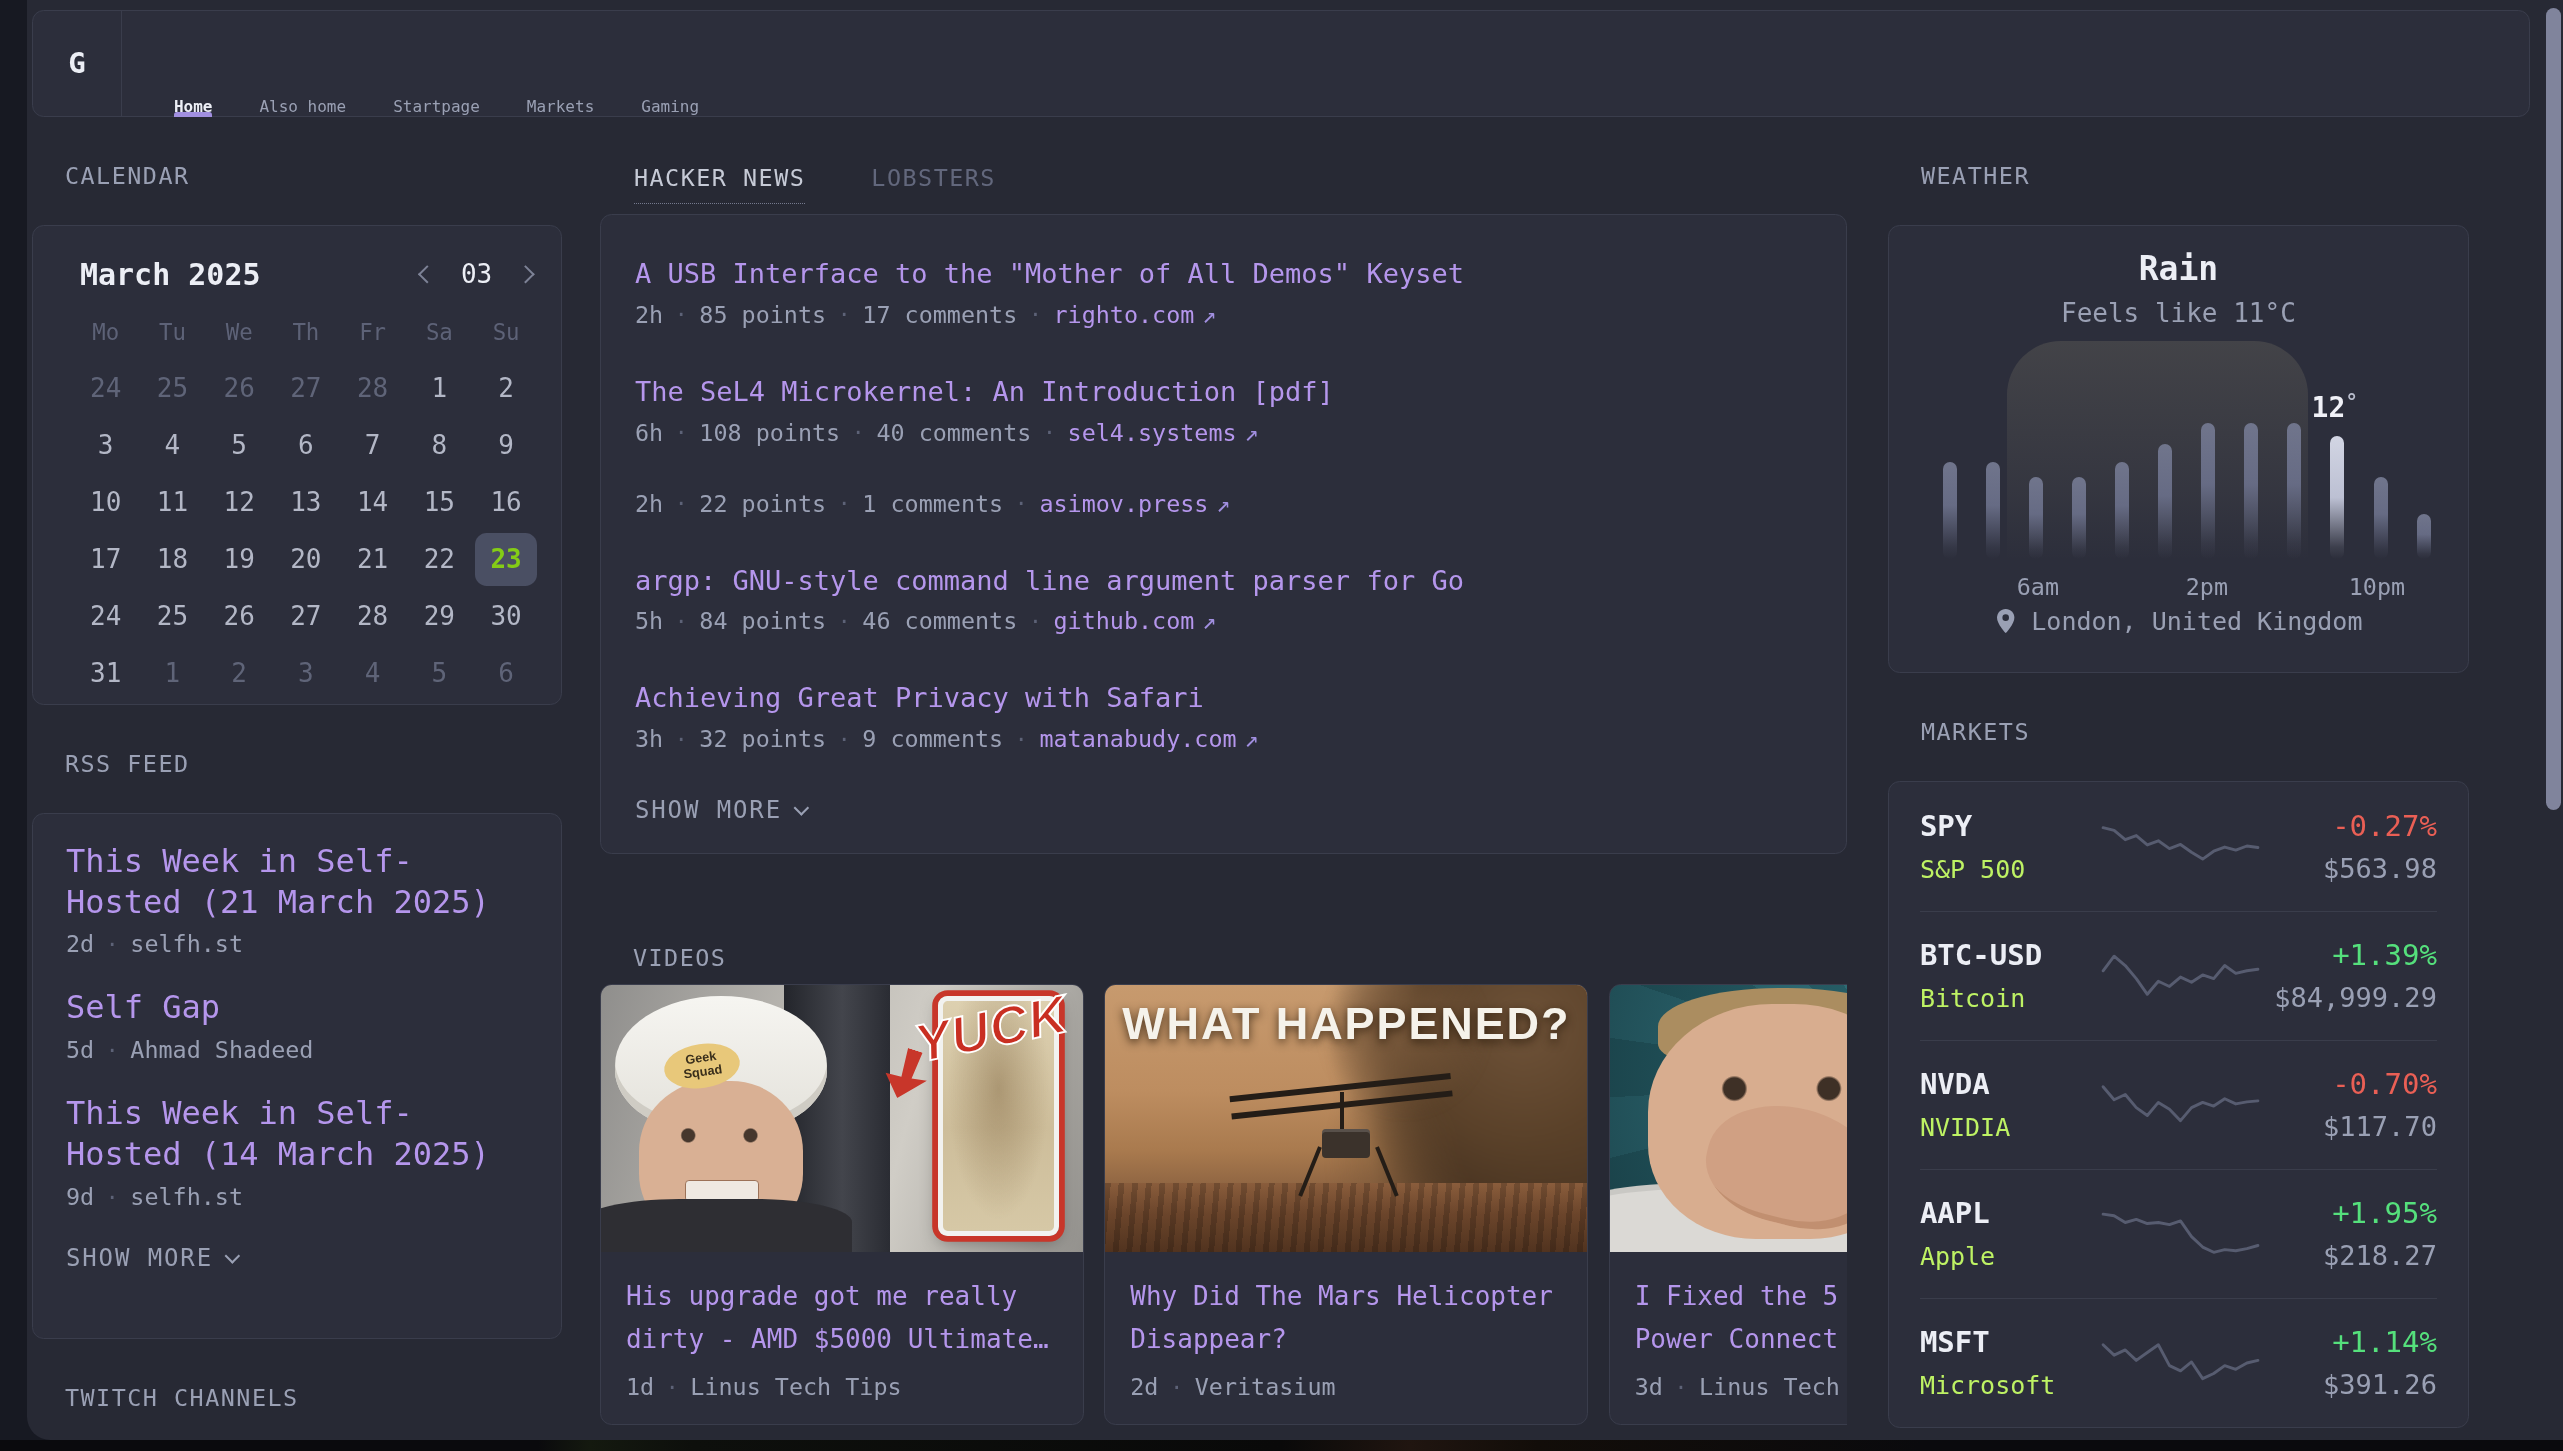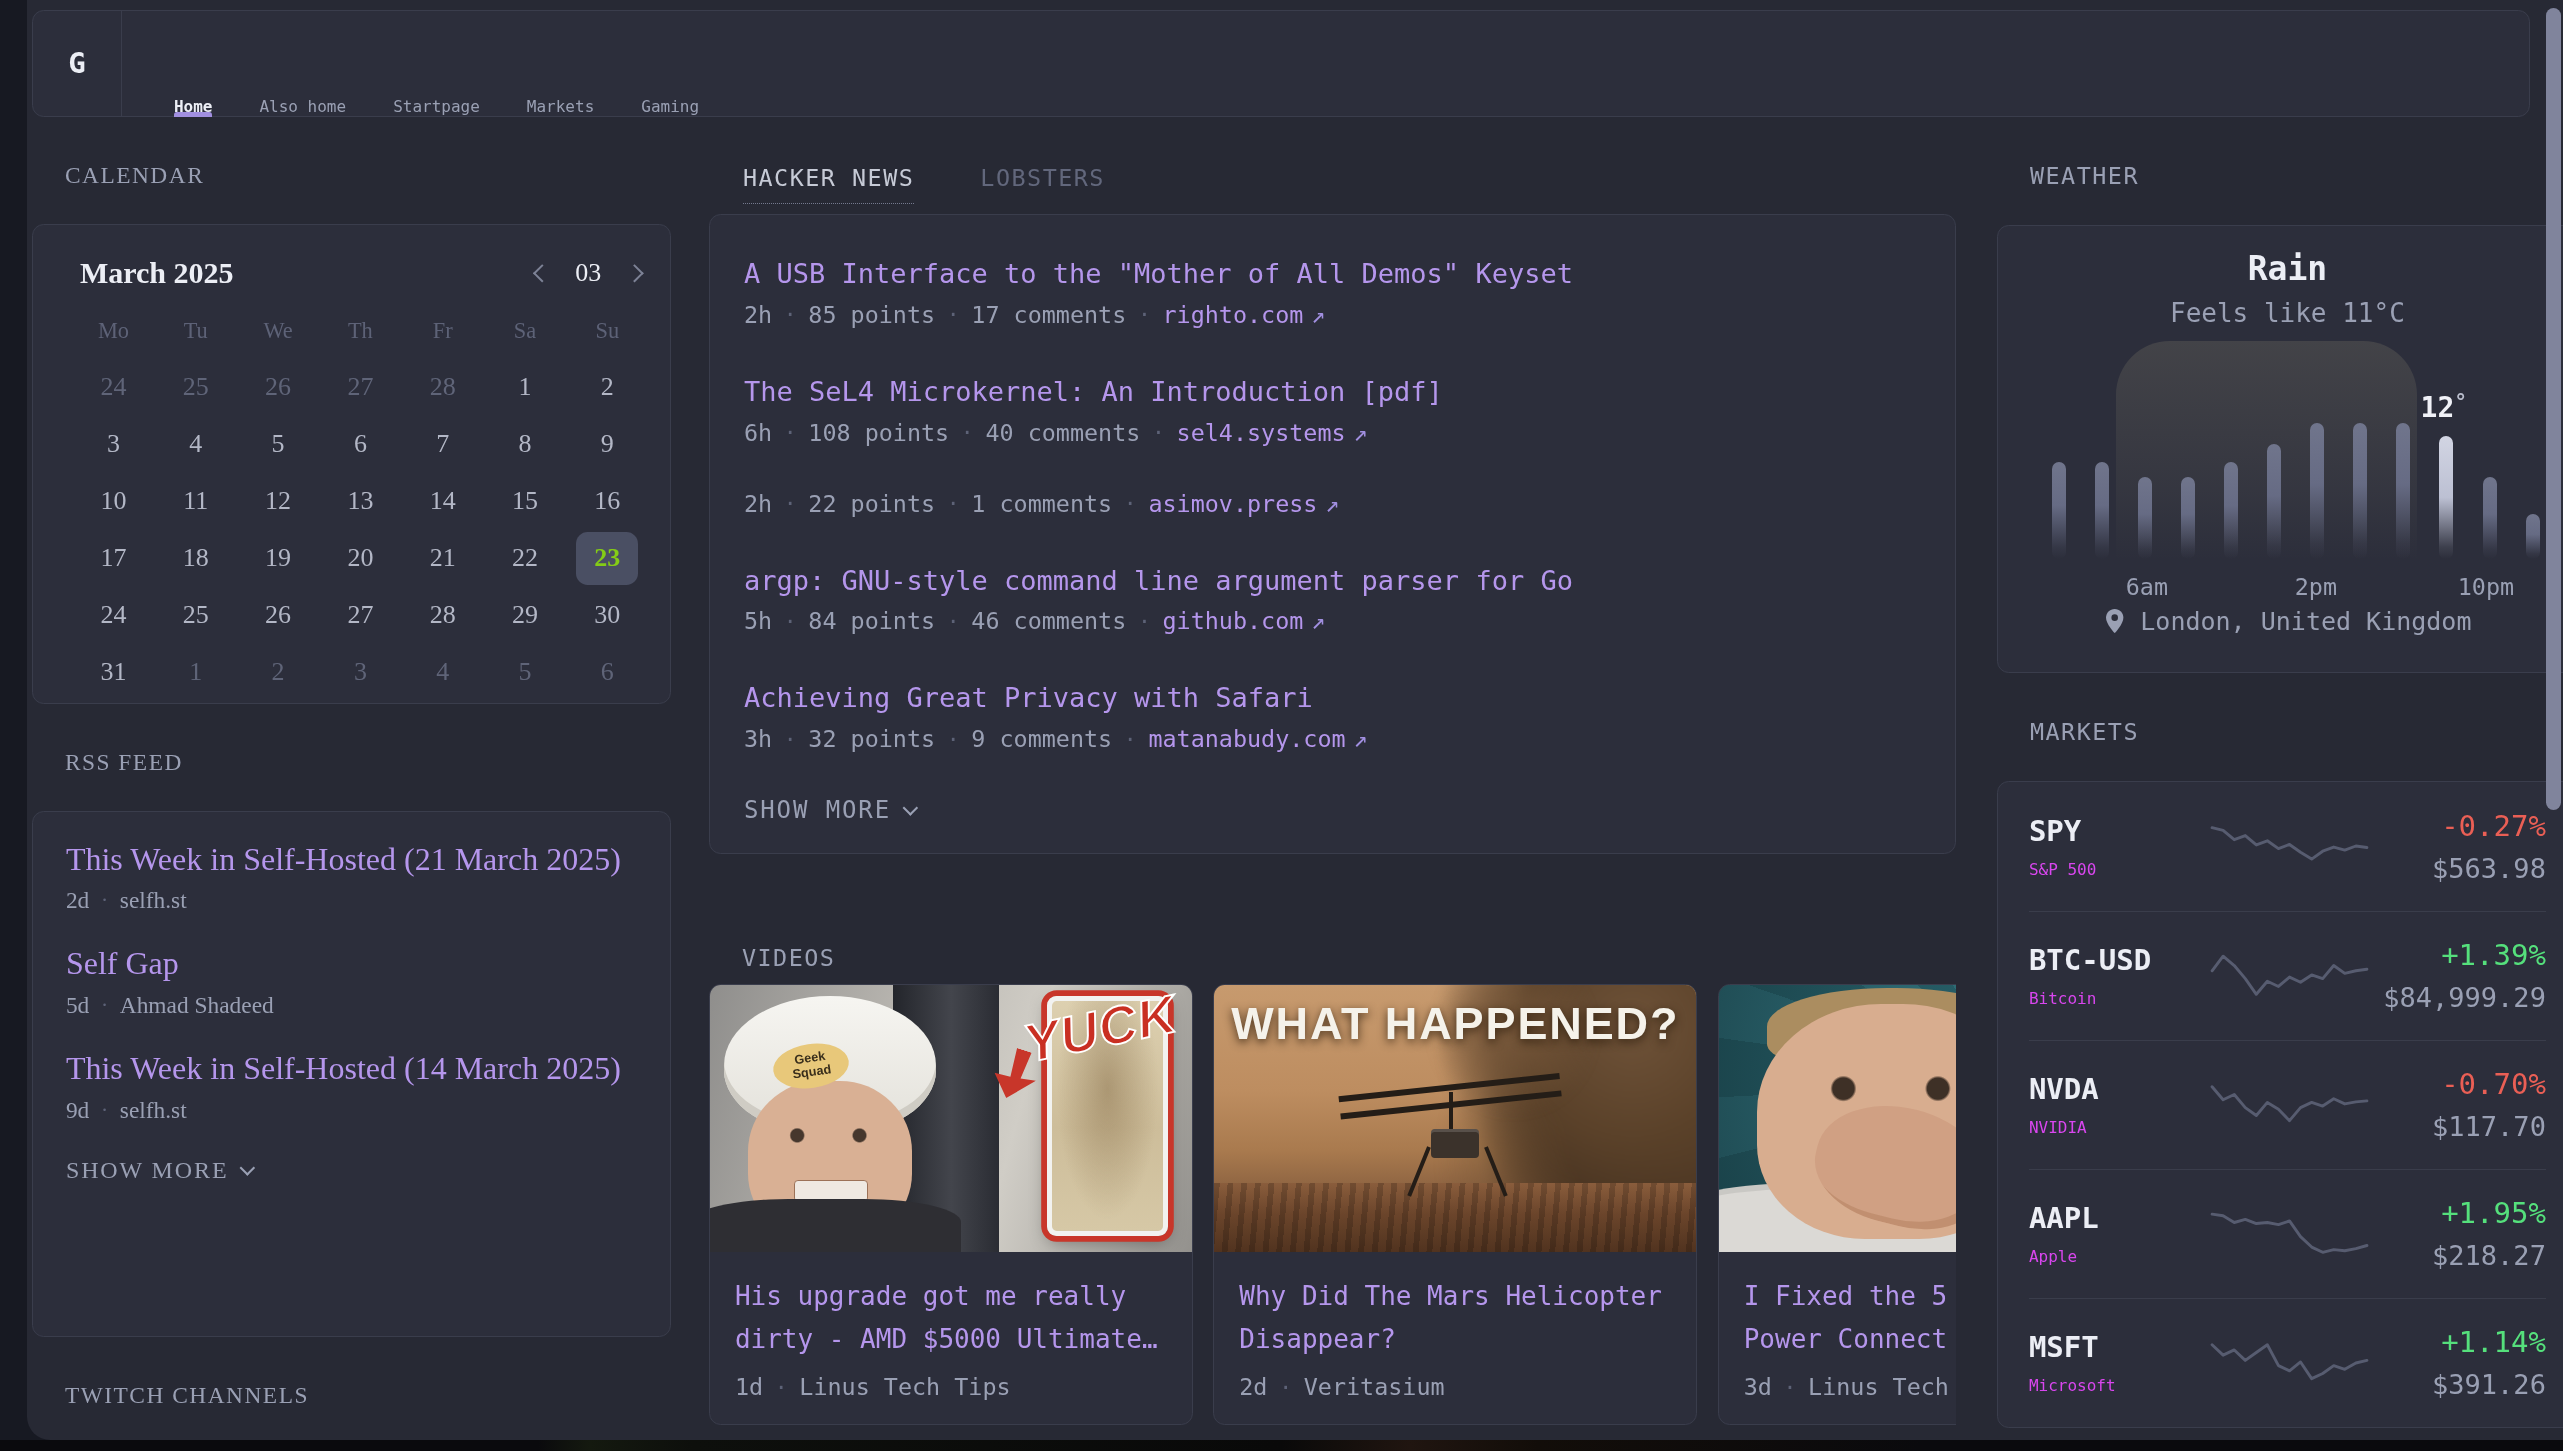--- a/index.html
+++ b/index.html
@@ -18,21 +18,21 @@
        border:1px solid var(--card_border);border-radius:11.7px;display:flex;align-items:stretch;}
   .nav-logo{width:88px;display:flex;align-items:center;justify-content:center;font-size:29px;font-weight:700;color:var(--text_bright);}
   .nav-sep{width:1px;background:var(--card_border);}
   .nav-tabs{display:flex;gap:47px;padding-left:52px;align-items:flex-end;}
   .nav-tab{position:relative;display:flex;align-items:center;font-size:26px;color:var(--text);cursor:pointer;background:none;border:none;font:inherit;}
   .nav-tab.active{color:var(--text_bright);font-weight:700;}
   .nav-tab.active::after{content:"";position:absolute;left:0;right:0;bottom:-1px;height:4.9px;background:var(--accent);border-radius:2.9px 2.9px 0 0;}
 
   
   .cols{display:flex;margin-left:4.9px;align-items:flex-start;}
-  .col-left{width:639px;flex:none;font-family:Liberation Serif, serif;}
+  .col-left{width:530px;flex:none;}
   .col-center{width:1247px;flex:none;margin-left:38px;overflow:hidden;}
   .col-right{width:581px;flex:none;margin-left:41px;}
 
   .widget-title{font-size:23.4px;letter-spacing:1.5px;color:var(--text);margin:45px 0 35px 33px;white-space:nowrap;}
   .card{background:var(--card_bg);border:1px solid var(--card_border);border-radius:11.7px;}
 
   
   .cal-card{height:480px;overflow:hidden;padding-left:18px;}
   .cal-head{display:flex;align-items:center;padding:29px 29px 0 29px;height:68px;}
   .cal-month{font-size:30px;font-weight:700;color:var(--text_bright);}
@@ -137,21 +137,21 @@
   .w-temp .deg{font-size:21.4px;color:#b9bdcc;vertical-align:7.8px;}
   .w-axis{position:absolute;top:347px;transform:translateX(-50%);font-size:23.4px;color:var(--text);}
   .w-loc{position:absolute;left:0;right:0;top:381px;display:flex;justify-content:center;align-items:center;gap:13.6px;font-size:25px;color:var(--text);}
 
   
   .markets-card{padding:0 31px;overflow:hidden;}
   .market-row{display:flex;align-items:center;height:129px;cursor:pointer;}
   .market-row + .market-row{border-top:1px solid var(--divider);}
   .m-left{width:180px;}
   .m-symbol{font-size:29px;font-weight:700;color:var(--text_bright);}
-  .m-name{margin-top:12px;font-size:16px;color:#d946ef;}
+  .m-name{margin-top:12px;font-size:25px;color:#bef264;}
   .m-spark{flex:1;display:flex;justify-content:center;align-items:center;}
   .m-spark svg{width:163px;height:60px;}
   .m-spark polyline{fill:none;stroke:var(--spark);stroke-width:3;stroke-linejoin:round;stroke-linecap:round;}
   .m-right{width:175px;text-align:right;}
   .m-change{font-size:29px;}
   .m-change.up{color:var(--green);}
   .m-change.down{color:var(--red);}
   .m-price{margin-top:9.7px;font-size:27px;color:var(--text);}
 
   

